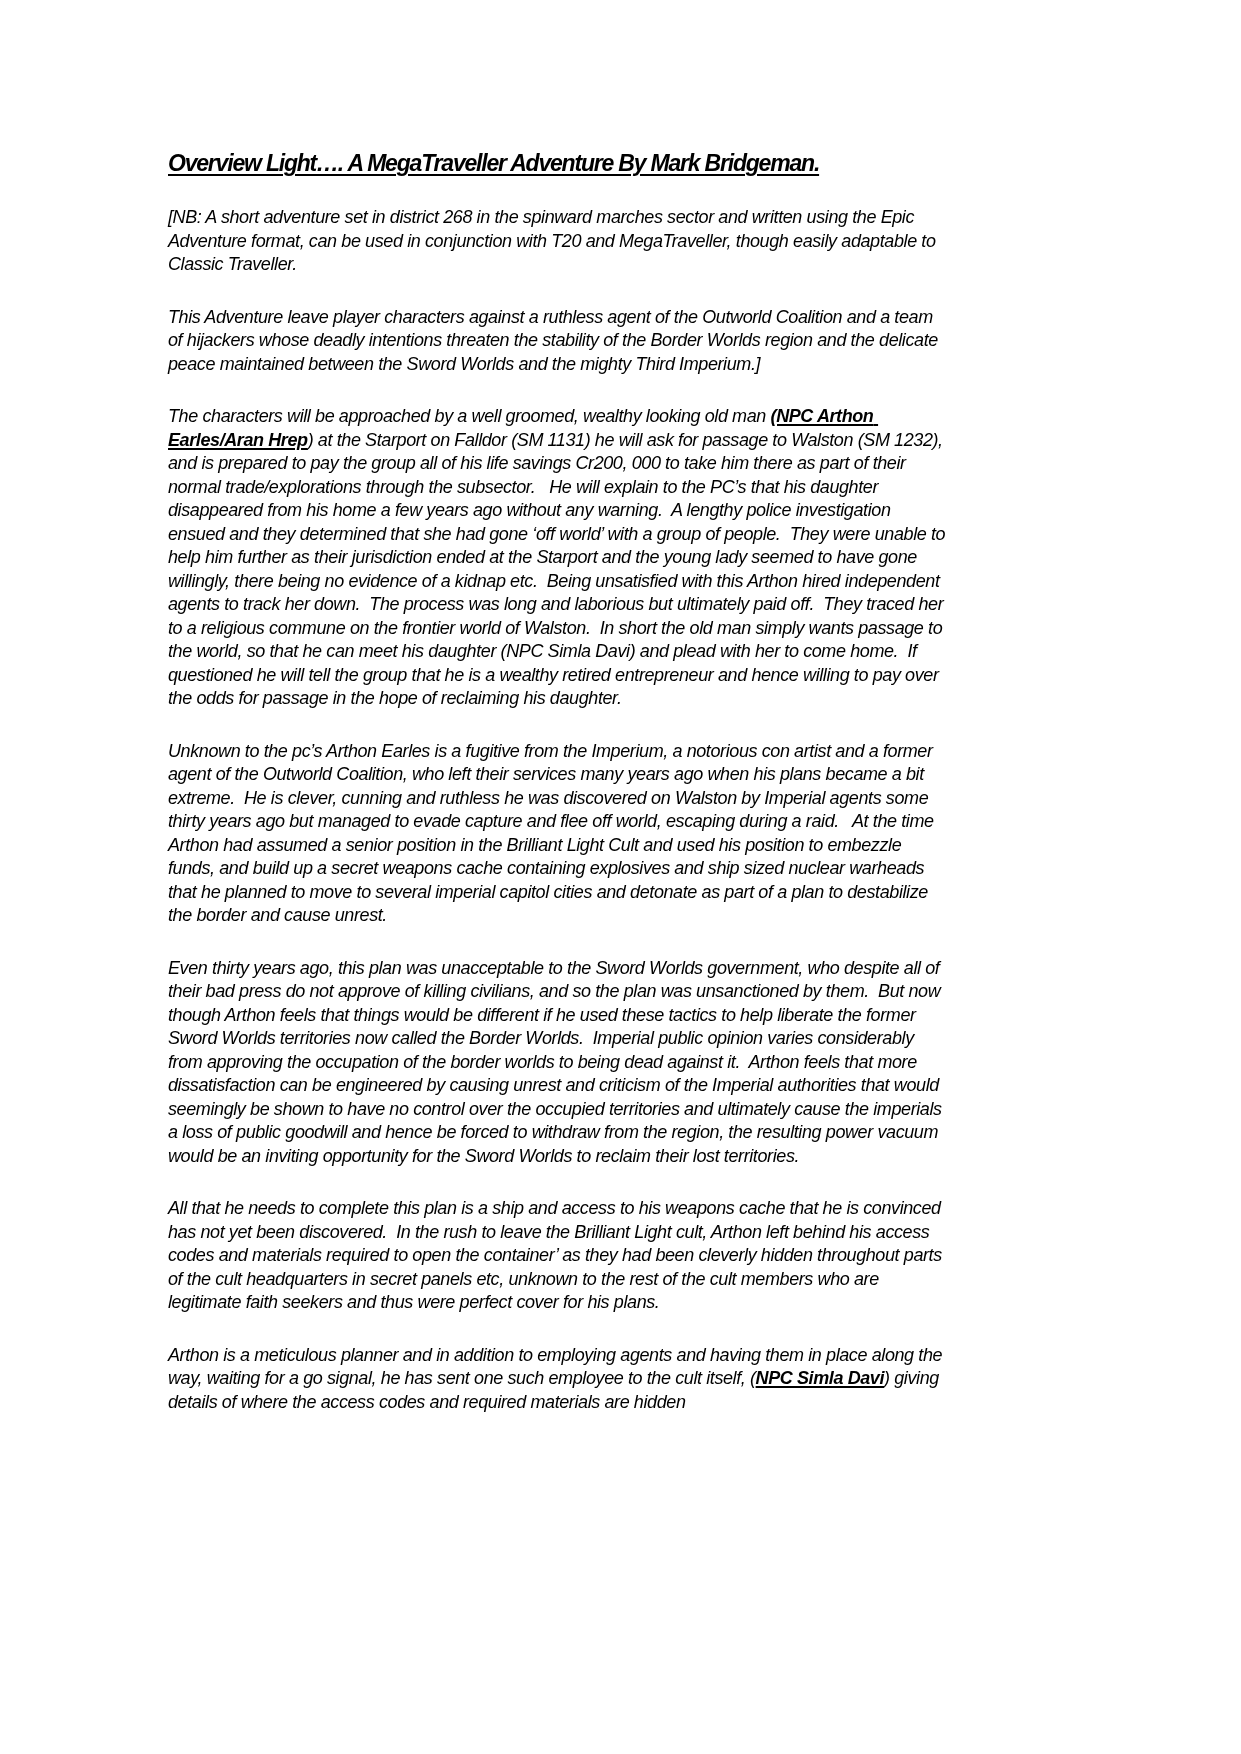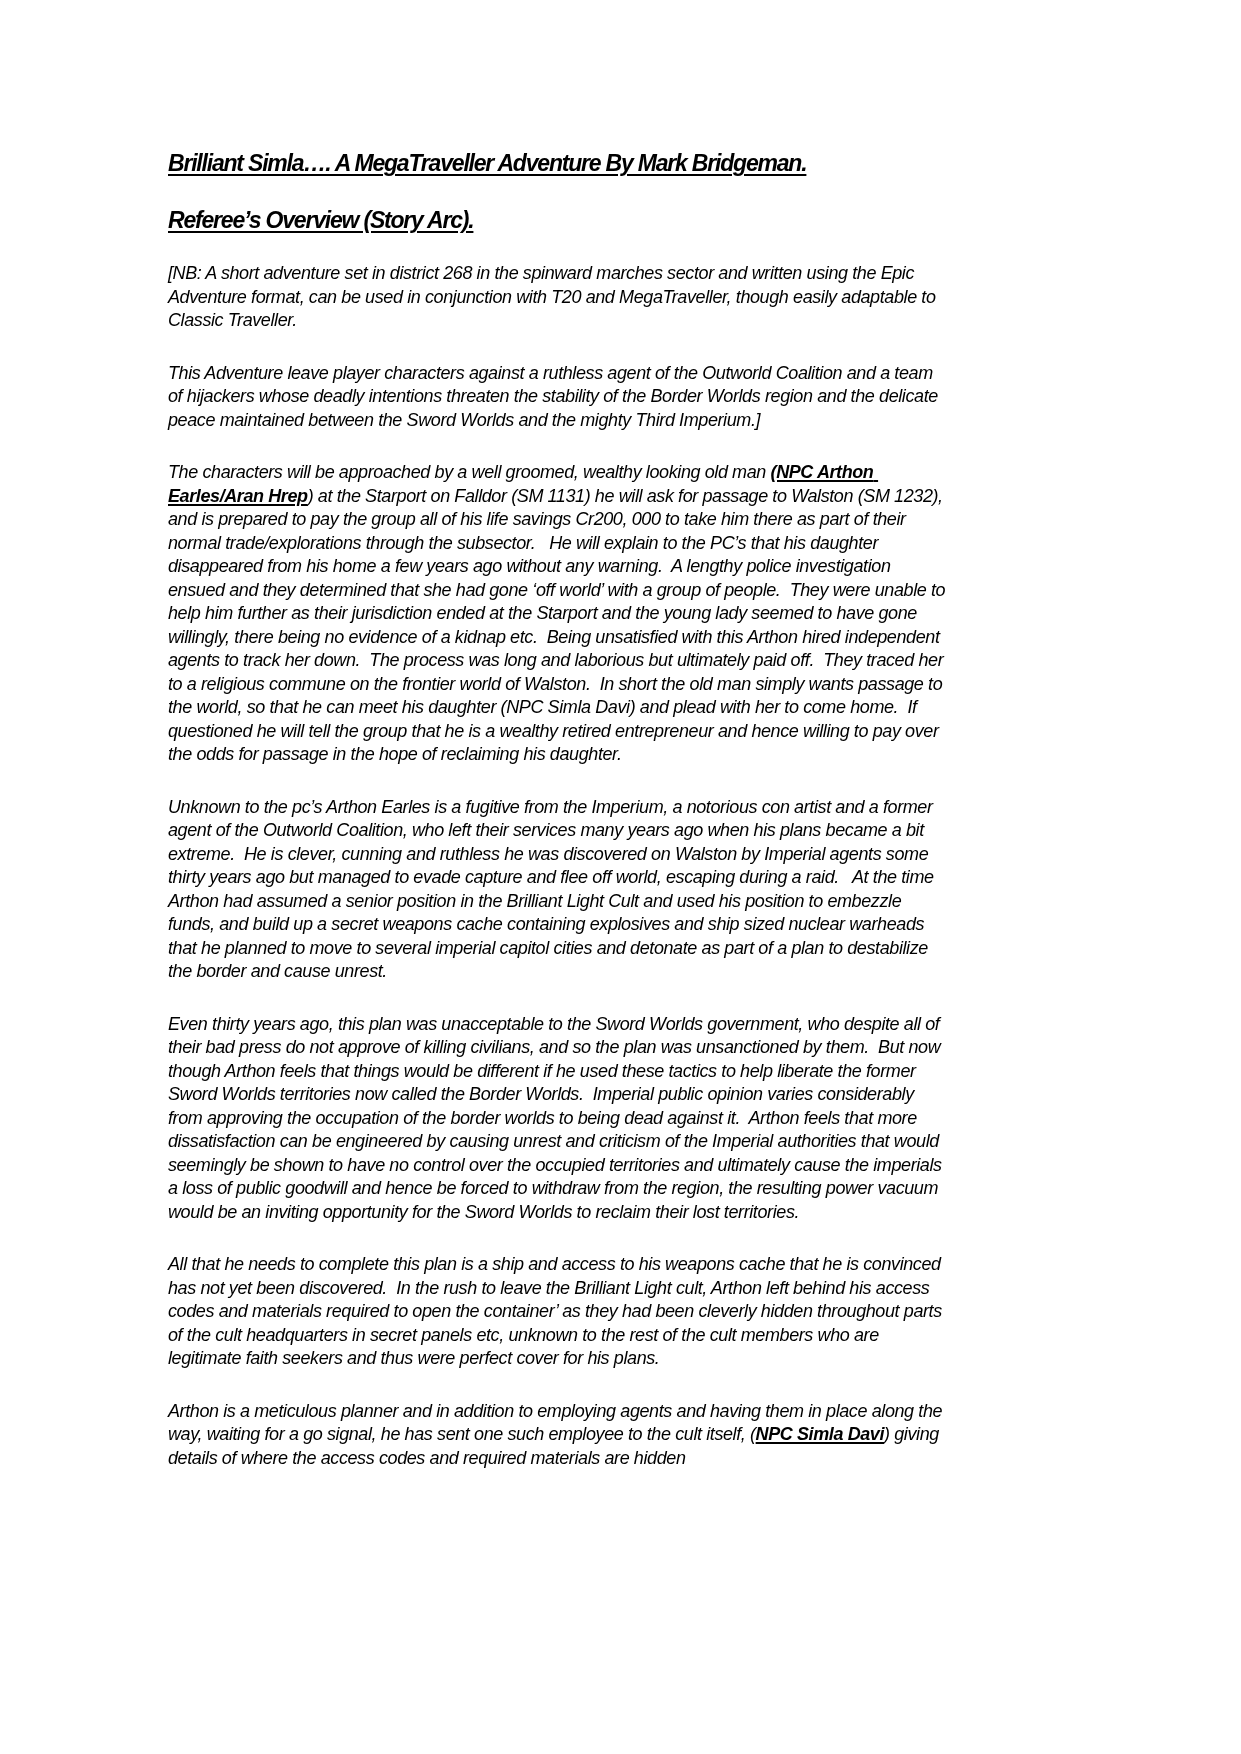--- a/index.html
+++ b/index.html
@@ -59,22 +59,21 @@
     text-decoration: underline;
     text-decoration-thickness: 2px;
     text-underline-offset: 2px;
   }
 </style>
 </head>
 <body>
 
 <div class="page">
   <div class="content">
-    <h1 class="doc-title">Brilliant Simla…. A MegaTraveller Adventure By Mark Bridgeman.</h1>
-    <h2 class="doc-subtitle">Referee’s Overview (Story Arc).</h2>
+    <h1 class="doc-title">Overview Light…. A MegaTraveller Adventure By Mark Bridgeman.</h1>
     <div>
         <p class="doc-paragraph"><span class="run">[NB: A short adventure set in district 268 in the spinward marches sector and written using the Epic Adventure format, can be used in conjunction with T20 and MegaTraveller, though easily adaptable to Classic Traveller.</span></p>
         <p class="doc-paragraph"><span class="run">This Adventure leave player characters against a ruthless agent of the Outworld Coalition and a team of hijackers whose deadly intentions threaten the stability of the Border Worlds region and the delicate peace maintained between the Sword Worlds and the mighty Third Imperium.]</span></p>
         <p class="doc-paragraph"><span class="run">The characters will be approached by a well groomed, wealthy looking old man </span><span class="run-bold-underline">(NPC Arthon Earles/Aran Hrep</span><span class="run">) at the Starport on Falldor (SM 1131) he will ask for passage to Walston (SM 1232), and is prepared to pay the group all of his life savings Cr200, 000 to take him there as part of their normal trade/explorations through the subsector.   He will explain to the PC’s that his daughter disappeared from his home a few years ago without any warning.  A lengthy police investigation ensued and they determined that she had gone ‘off world’ with a group of people.  They were unable to help him further as their jurisdiction ended at the Starport and the young lady seemed to have gone willingly, there being no evidence of a kidnap etc.  Being unsatisfied with this Arthon hired independent agents to track her down.  The process was long and laborious but ultimately paid off.  They traced her to a religious commune on the frontier world of Walston.  In short the old man simply wants passage to the world, so that he can meet his daughter (NPC Simla Davi) and plead with her to come home.  If questioned he will tell the group that he is a wealthy retired entrepreneur and hence willing to pay over the odds for passage in the hope of reclaiming his daughter.</span></p>
         <p class="doc-paragraph"><span class="run">Unknown to the pc’s Arthon Earles is a fugitive from the Imperium, a notorious con artist and a former agent of the Outworld Coalition, who left their services many years ago when his plans became a bit extreme.  He is clever, cunning and ruthless he was discovered on Walston by Imperial agents some thirty years ago but managed to evade capture and flee off world, escaping during a raid.   At the time Arthon had assumed a senior position in the Brilliant Light Cult and used his position to embezzle funds, and build up a secret weapons cache containing explosives and ship sized nuclear warheads that he planned to move to several imperial capitol cities and detonate as part of a plan to destabilize the border and cause unrest.</span></p>
         <p class="doc-paragraph"><span class="run">Even thirty years ago, this plan was unacceptable to the Sword Worlds government, who despite all of their bad press do not approve of killing civilians, and so the plan was unsanctioned by them.  But now though Arthon feels that things would be different if he used these tactics to help liberate the former Sword Worlds territories now called the Border Worlds.  Imperial public opinion varies considerably from approving the occupation of the border worlds to being dead against it.  Arthon feels that more dissatisfaction can be engineered by causing unrest and criticism of the Imperial authorities that would seemingly be shown to have no control over the occupied territories and ultimately cause the imperials a loss of public goodwill and hence be forced to withdraw from the region, the resulting power vacuum would be an inviting opportunity for the Sword Worlds to reclaim their lost territories.</span></p>
         <p class="doc-paragraph"><span class="run">All that he needs to complete this plan is a ship and access to his weapons cache that he is convinced has not yet been discovered.  In the rush to leave the Brilliant Light cult, Arthon left behind his access codes and materials required to open the container’ as they had been cleverly hidden throughout parts of the cult headquarters in secret panels etc, unknown to the rest of the cult members who are legitimate faith seekers and thus were perfect cover for his plans.</span></p>
         <p class="doc-paragraph"><span class="run">Arthon is a meticulous planner and in addition to employing agents and having them in place along the way, waiting for a go signal, he has sent one such employee to the cult itself, (</span><span class="run-bold-underline">NPC Simla Davi</span><span class="run">) giving details of where the access codes and required materials are hidden</span></p>
       </div>
   </div>

